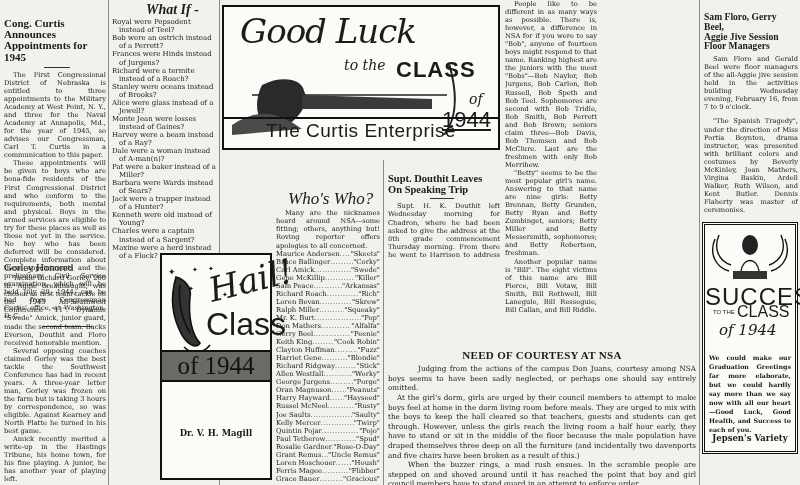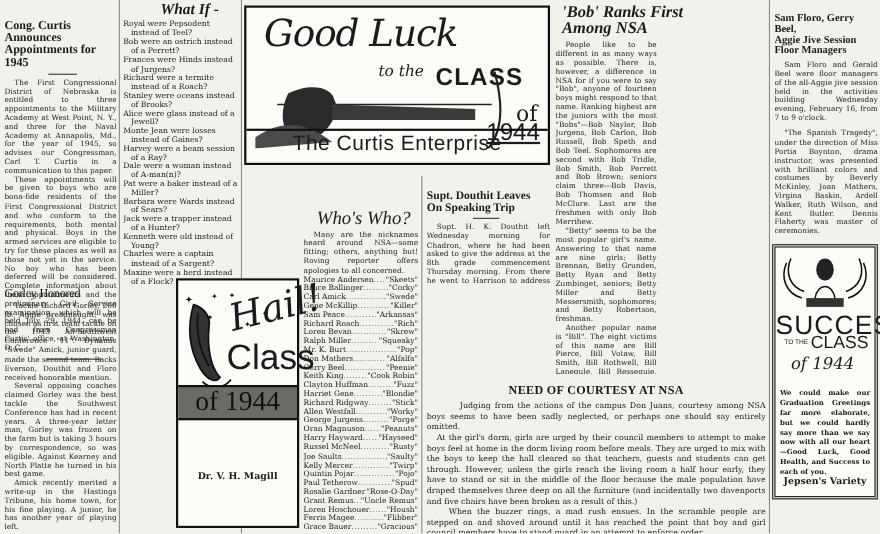--- a/index.html
+++ b/index.html
@@ -55,21 +55,21 @@
 <div class="col" style="left:112px;width:106px;height:485px">
   <div>
     <h2 class="italic-head" style="font-size:14px;margin:3px 0 1px 34px">What If -</h2>
     <div class="item">Royal were Pepsodent instead of Teel?</div>
     <div class="item">Bob were an ostrich instead of a Perrett?</div>
     <div class="item">Frances were Hinds instead of Jurgens?</div>
     <div class="item">Richard were a termite instead of a Roach?</div>
     <div class="item">Stanley were oceans instead of Brooks?</div>
     <div class="item">Alice were glass instead of a Jewell?</div>
     <div class="item">Monte Jean were losses instead of Gaines?</div>
-    <div class="item">Harvey were a beam session of a Ray?</div>
+    <div class="item">Harvey were a beam instead of a Ray?</div>
     <div class="item">Dale were a woman instead of A-man(n)?</div>
     <div class="item">Pat were a baker instead of a Miller?</div>
     <div class="item">Barbara were Wards instead of Sears?</div>
     <div class="item">Jack were a trapper instead of a Hunter?</div>
     <div class="item">Kenneth were old instead of Young?</div>
     <div class="item">Charles were a captain instead of a Sargent?</div>
     <div class="item">Maxine were a herd instead of a Flock?</div>
   </div>
 </div>
 
@@ -94,21 +94,21 @@
   <div style="position:absolute;left:0;top:95px;width:108px;height:28px;background:#6a6a66;border-top:2px solid #111;border-bottom:2px solid #111;color:#111;font-family:'Liberation Serif',serif;font-size:25px;line-height:28px;text-align:center">of 1944</div>
   <div style="position:absolute;left:0;top:173px;width:108px;text-align:center;font-weight:bold;font-size:8.5px">Dr. V. H. Magill</div>
 </div>
 
 <div class="ad" style="left:222px;top:5px;width:278px;height:145px;border-width:2px">
   <div style="position:absolute;left:16px;top:6px;font-family:'DejaVu Serif',serif;font-style:italic;font-size:34px;line-height:36px;letter-spacing:-1px">Good Luck</div>
   <div style="position:absolute;left:120px;top:50px;font-size:14px;font-style:italic">
     <span>to</span> <span>the</span>
   </div>
   <div style="position:absolute;left:172px;top:50px;font-family:'Liberation Sans',sans-serif;font-weight:bold;font-size:22px;letter-spacing:1px">CLASS</div>
-  <div style="position:absolute;left:245px;top:84px;font-size:20px">of</div>
+  <div style="position:absolute;left:245px;top:84px;font-style:italic;font-size:14px">of</div>
   <div style="position:absolute;left:218px;top:100px;font-family:'Liberation Sans',sans-serif;font-size:22px;text-decoration:underline">1944</div>
   <svg width="230" height="70" viewBox="0 0 230 70" style="position:absolute;left:8px;top:58px">
     <path d="M200 -46 Q240 40 210 72" fill="none" stroke="#222" stroke-width="2"></path>
     <line x1="20" y1="30" x2="215" y2="30" stroke="#222" stroke-width="1.5"></line>
     <path d="M30 20 C50 10 70 14 72 26 C80 40 60 64 40 66 C26 60 20 40 30 20Z" fill="#2a2a2a"></path>
     <path d="M70 30 L200 34 L200 44 L70 44Z" fill="#3a3a3a"></path>
     <path d="M0 60 C30 40 50 50 70 64 L0 70Z" fill="#4a4a4a"></path>
   </svg>
   <div style="position:absolute;left:0;right:0;top:110px;height:1.5px;background:#111"></div>
   <div style="position:absolute;left:0;right:0;top:113px;text-align:center;font-family:'Liberation Sans',sans-serif;font-size:19px;letter-spacing:0.5px">The Curtis Enterprise</div>
@@ -275,24 +275,20 @@
     <span>On Speaking Trip</span>
   </h2>
   <div class="shortrule" style="width:24px;margin:3px 0 3px 42px"></div>
   <div class="txt">
     <p>Supt. H. K. Douthit left Wednesday morning for Chadron, where he had been asked to give the address at the 8th grade commencement Thursday morning. From there he went to Harrison to address the graduates at the high school Thursday evening.</p>
 
   </div>
 </div>
 
 <div class="col" style="left:505px;top:0;width:190px;height:340px">
-  <h2 class="italic-head" style="font-size:15px;margin:4px 0 2px 6px">
-    <span>'Bob' Ranks First</span><br>
-    <span>Among NSA</span>
-  </h2>
   <div class="txt" style="width:92px;column-count:1">
     <p>People like to be different in as many ways as possible. There is, however, a difference in NSA for if you were to say "Bob", anyone of fourteen boys might respond to that name. Ranking highest are the juniors with the most "Bobs"—Bob Naylor, Bob Jurgens, Bob Carlon, Bob Russell, Bob Speth and Bob Teel. Sophomores are second with Bob Tridle, Bob Smith, Bob Perrett and Bob Brown; seniors claim three—Bob Davis, Bob Thomsen and Bob McClure. Last are the freshmen with only Bob Merrihew.</p>
     <p>"Betty" seems to be the most popular girl's name. Answering to that name are nine girls: Betty Brennan, Betty Grunden, Betty Ryan and Betty Zumbinget, seniors; Betty Miller and Betty Messersmith, sophomores; and Betty Robertson, freshman.</p>
     <p>Another popular name is "Bill". The eight victims of this name are Bill Pierce, Bill Votaw, Bill Smith, Bill Rothwell, Bill Lanegule, Bill Resseguie, Bill Callan, and Bill Riddle.</p>
 
   </div>
 </div>
 
 <div class="col" style="left:388px;top:350px;width:308px;height:135px">
   <h2 style="font-size:11px;text-align:center;margin-bottom:3px;letter-spacing:0.3px">NEED OF COURTESY AT NSA</h2>

